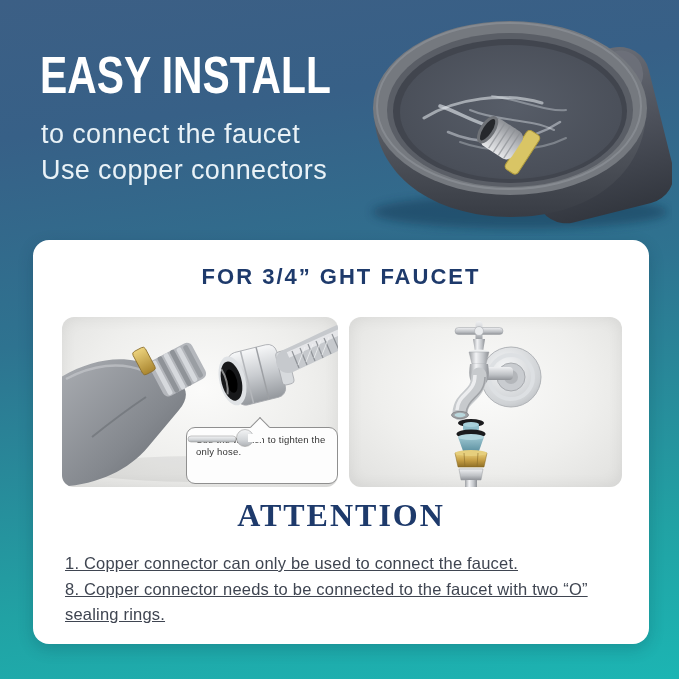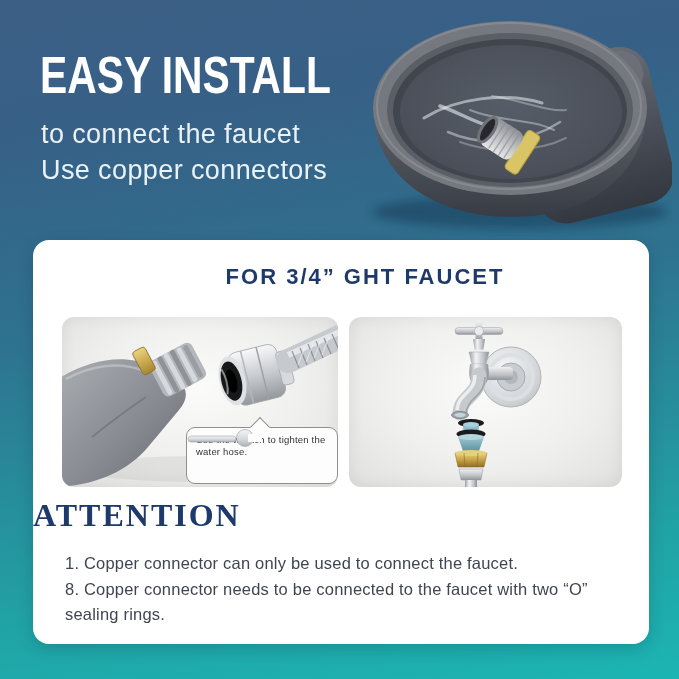--- a/index.html
+++ b/index.html
@@ -10,42 +10,42 @@
   
   .hero-title{position:absolute;left:40px;top:46px;color:#FFFFFF;font-weight:800;
     font-size:51px;letter-spacing:0px;transform:scaleX(.80);transform-origin:left top;white-space:nowrap;}
   .hero-sub{position:absolute;left:41px;top:116px;color:#E9F2F7;font-size:27px;line-height:36px;letter-spacing:.4px;}
   .hero-product{position:absolute;left:352px;top:10px;width:320px;height:226px;}
 
   
   .card{position:absolute;left:33px;top:240px;width:616px;height:404px;background:#FFFFFF;
     border-radius:16px;box-shadow:0 5px 16px rgba(8,40,60,.20);}
   .card-title{position:absolute;top:24px;left:0;width:100%;text-align:center;color:#1E3A6B;
-    font-weight:700;font-size:22px;letter-spacing:2px;white-space:nowrap;padding-left:24px;}
+    font-weight:700;font-size:22px;letter-spacing:2px;white-space:nowrap;}
 
   .panel{position:absolute;top:77px;height:170px;border-radius:12px;overflow:hidden;
     background:radial-gradient(ellipse at 50% 42%, #fbfbfa 0%, #efefed 55%, #e0e0de 100%);
     box-shadow:inset 0 0 16px rgba(0,0,0,.07);}
   .panel-left{left:29px;width:276px;}
   .panel-right{left:316px;width:273px;}
   .panel svg{position:absolute;left:0;top:0;}
 
   
   .callout{position:absolute;left:124px;top:110px;width:152px;height:57px;background:#FDFDFD;
     border:1.5px solid #8F8F8F;border-radius:9px;box-sizing:border-box;padding:6px 7px 4px 9px;z-index:3;}
   .callout-tail{position:absolute;top:-8px;left:66px;width:13px;height:13px;background:#FDFDFD;
     border-left:1.5px solid #8F8F8F;border-top:1.5px solid #8F8F8F;transform:rotate(45deg);}
   .callout-text{font-size:9.5px;line-height:12px;color:#333333;letter-spacing:.2px;}
   .callout .wrench{position:absolute;right:6px;bottom:3px;}
 
   
-  .attention-title{position:absolute;top:257px;left:0;width:100%;text-align:left;
+  .attention-title{position:absolute;top:257px;left:0;width:100%;text-align:center;
     font-family:"Liberation Serif",serif;font-weight:700;font-size:32px;letter-spacing:2px;color:#1E3A6B;}
   .attention-list{position:absolute;top:311px;left:32px;width:560px;font-size:16.5px;
-    color:#3F4551;line-height:25.5px;letter-spacing:.2px;}
+    color:#3F4551;line-height:25.5px;letter-spacing:.2px;text-decoration:underline;}
 </style>
 </head>
 <body>
 
 <div class="stage">
 
   <div class="hero-title">EASY INSTALL</div>
   <div class="hero-sub">
     <div>to connect the faucet</div>
     <div>Use copper connectors</div>
@@ -188,21 +188,21 @@
               <line x1="244" y1="45" x2="251" y2="27"></line>
             <line x1="252" y1="41" x2="259" y2="23"></line>
               <line x1="260" y1="38" x2="267" y2="20"></line>
           </g>
         </g>
       </svg>
 
       <div class="callout">
         <div class="callout-tail"></div>
         <div class="callout-text">Use the wrench to tighten the</div>
-        <div class="callout-text">water hose.</div>
+        <div class="callout-text">only hose.</div>
         <svg class="wrench" width="76" height="20" viewBox="0 0 76 20">
           <defs>
             <linearGradient id="wSilver" x1="0" y1="0" x2="0" y2="1">
               <stop offset="0" stop-color="#f4f5f6"></stop>
                 <stop offset=".6" stop-color="#d3d6d9"></stop>
                 <stop offset="1" stop-color="#aeb1b5"></stop>
             </linearGradient>
           </defs>
           <rect x="1" y="8" width="48" height="6" rx="3" fill="url(#wSilver)" stroke="#a3a3a3" stroke-width=".6"></rect>
           <circle cx="58" cy="10" r="8.5" fill="url(#wSilver)" stroke="#9c9c9c" stroke-width=".6"></circle>

